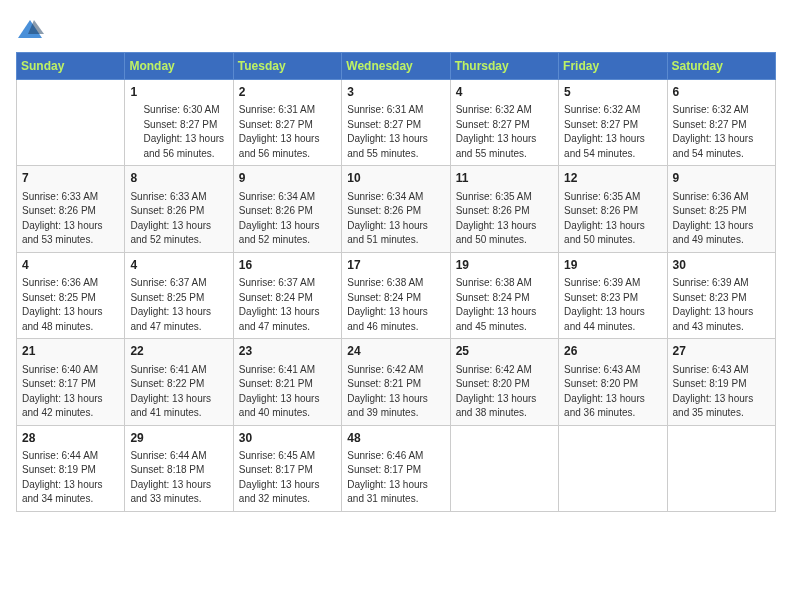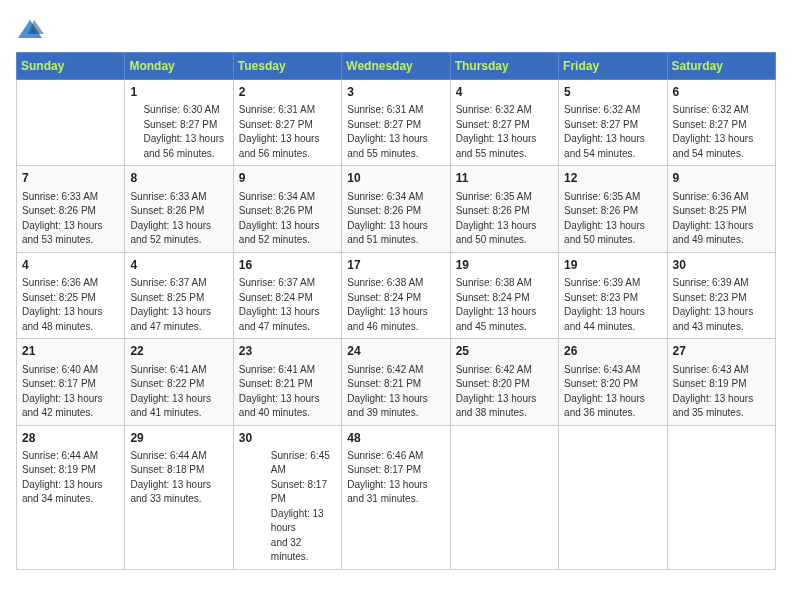--- a/index.html
+++ b/index.html
@@ -331,21 +331,21 @@
         </td>
         <td>
           <span class="day-num">29</span>
           <div class="day-info" style="white-space: pre-line;">Sunrise: 6:44 AM
 Sunset: 8:18 PM
 Daylight: 13 hours
 and 33 minutes.</div>
         </td>
         <td>
           <span class="day-num">30</span>
-          <div class="day-info" style="white-space: pre-line; margin-left: 32px;">Sunrise: 6:45 AM
+          <div class="day-info" style="white-space: pre-line;">Sunrise: 6:45 AM
 Sunset: 8:17 PM
 Daylight: 13 hours
 and 32 minutes.</div>
         </td>
         <td>
           <span class="day-num">48</span>
           <div class="day-info" style="white-space: pre-line;">Sunrise: 6:46 AM
 Sunset: 8:17 PM
 Daylight: 13 hours
 and 31 minutes.</div>

